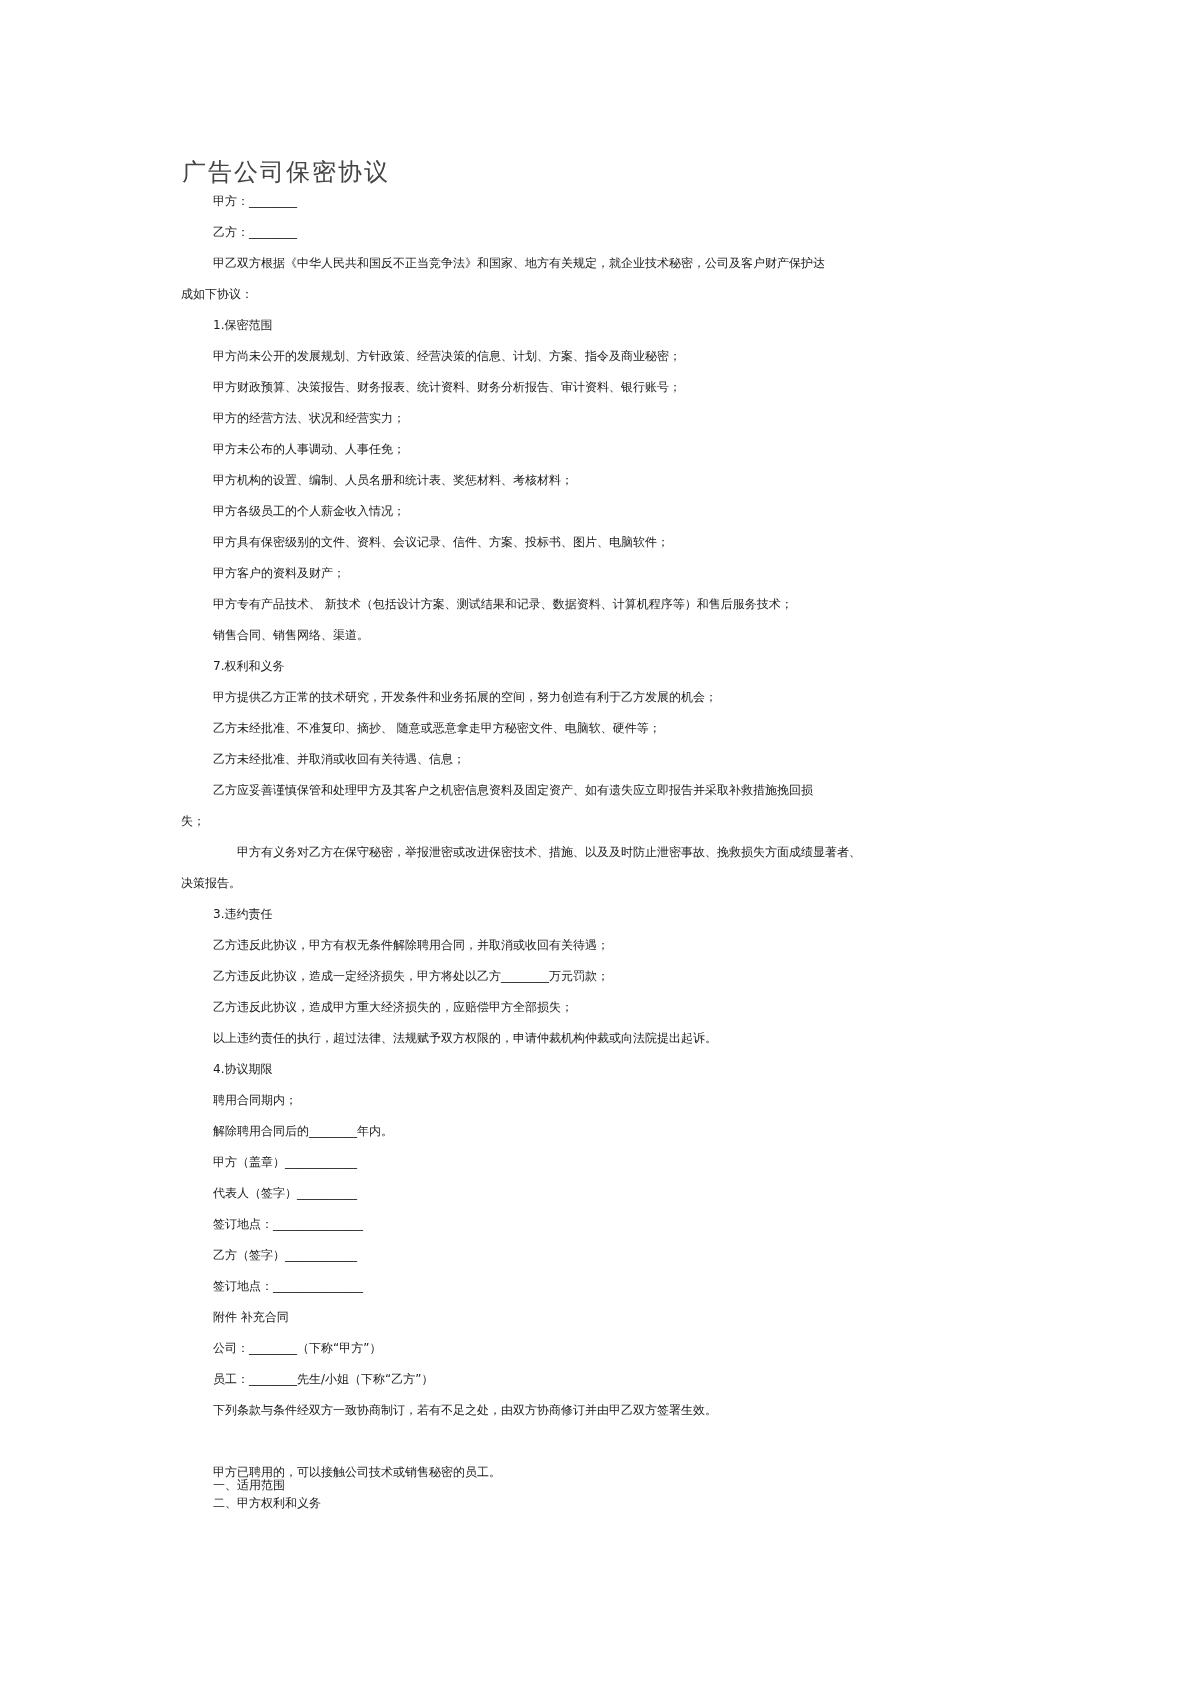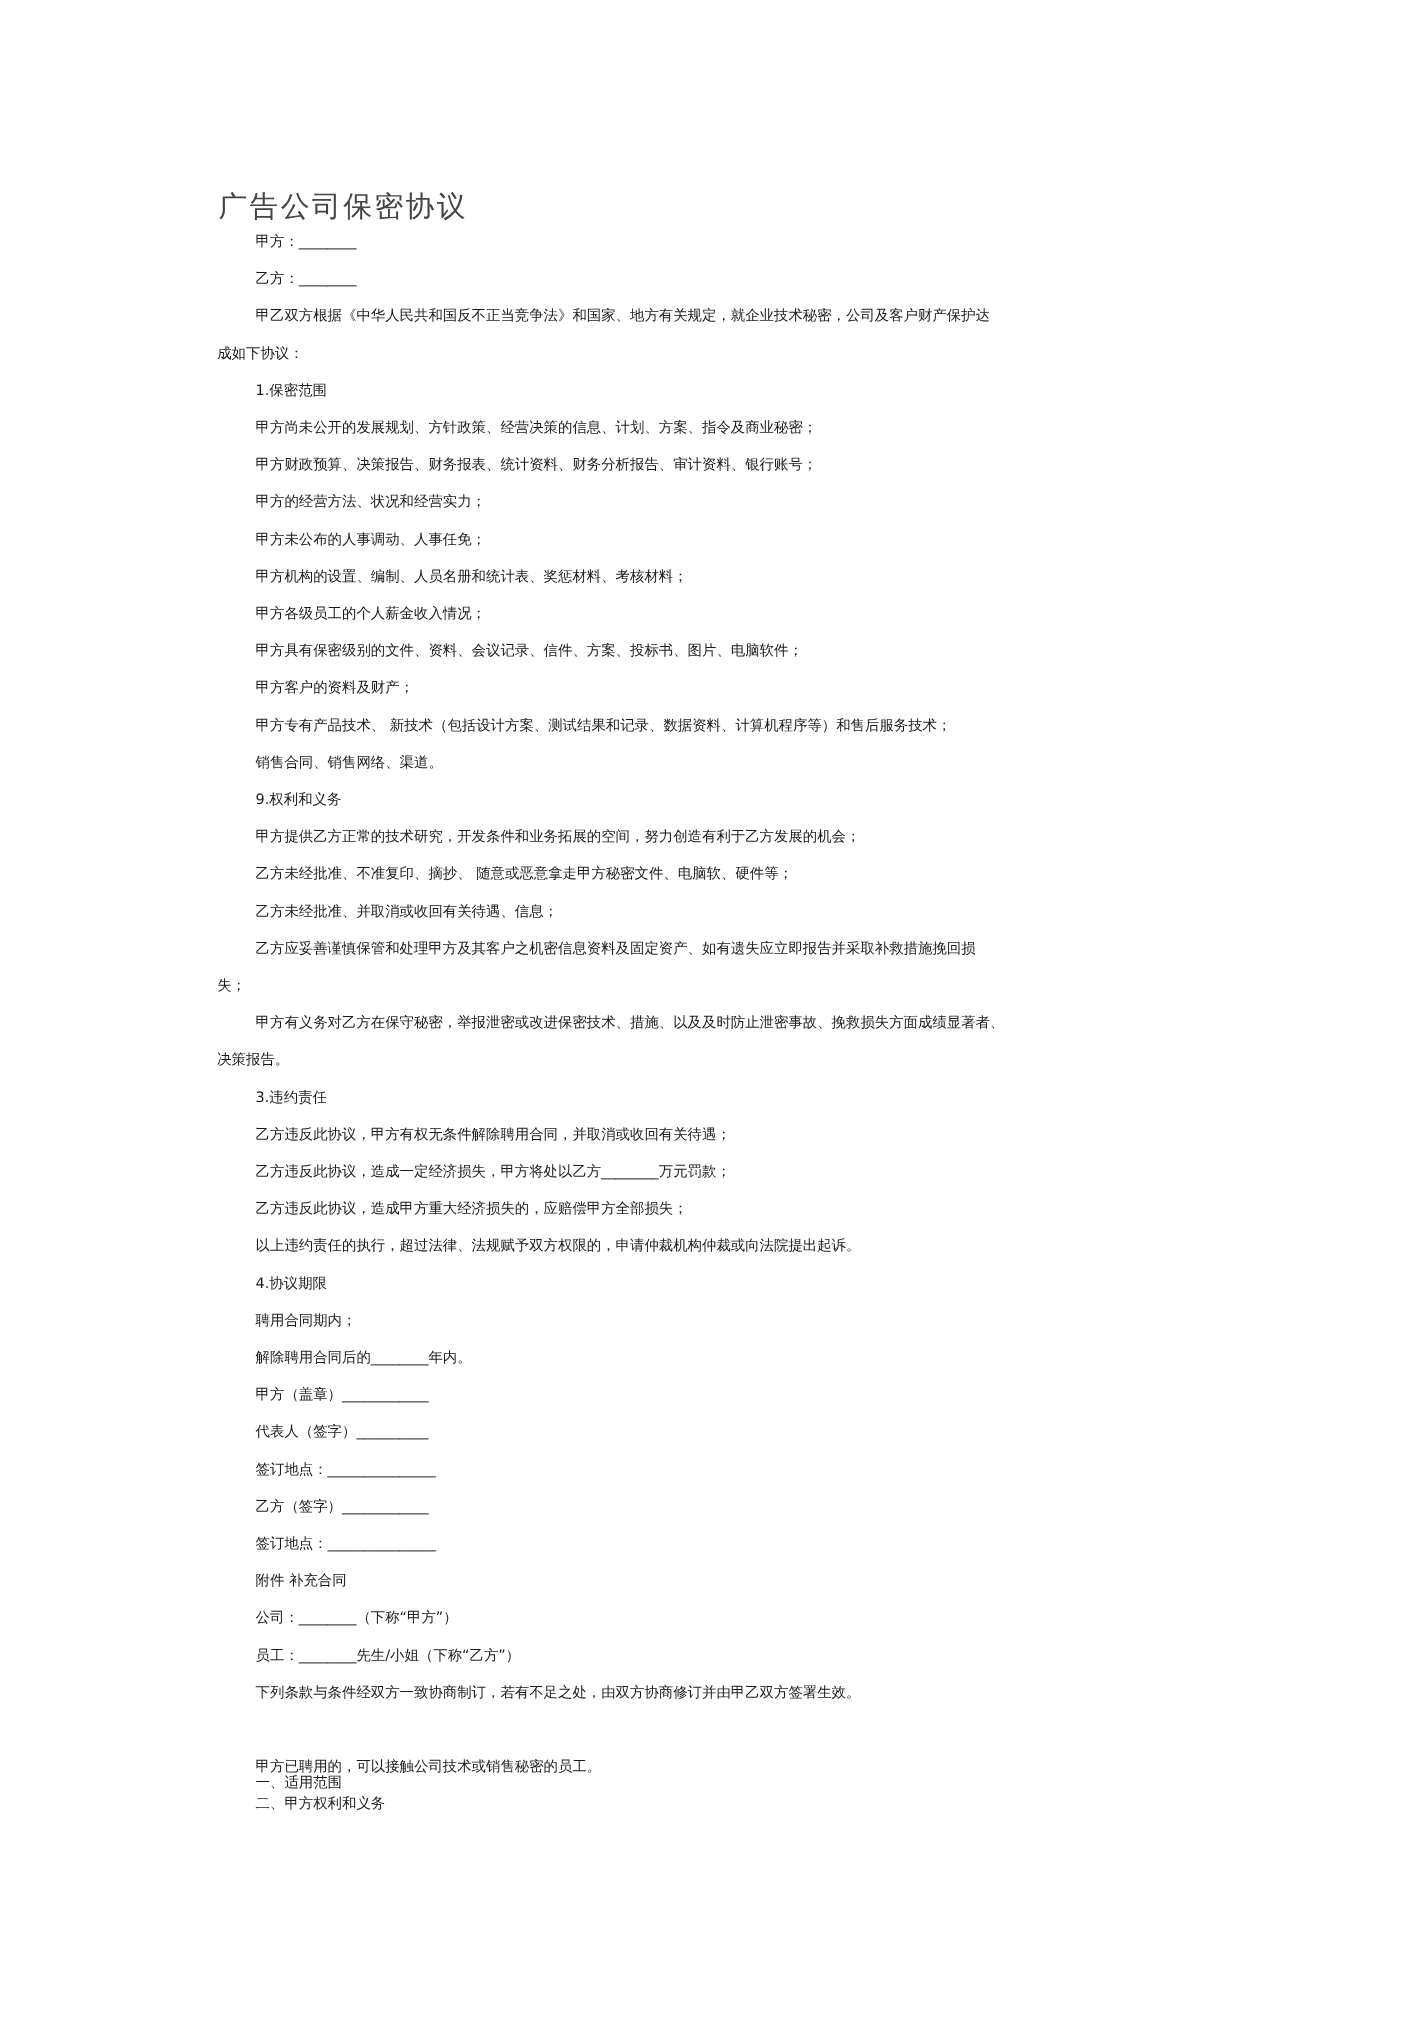--- a/index.html
+++ b/index.html
@@ -58,27 +58,27 @@
       <div class="line" style="top: 346px;">甲方尚未公开的发展规划、方针政策、经营决策的信息、计划、方案、指令及商业秘密；</div>
       <div class="line" style="top: 377px;">甲方财政预算、决策报告、财务报表、统计资料、财务分析报告、审计资料、银行账号；</div>
       <div class="line" style="top: 408px;">甲方的经营方法、状况和经营实力；</div>
       <div class="line" style="top: 439px;">甲方未公布的人事调动、人事任免；</div>
       <div class="line" style="top: 470px;">甲方机构的设置、编制、人员名册和统计表、奖惩材料、考核材料；</div>
       <div class="line" style="top: 491px; margin-top: 10px;">甲方各级员工的个人薪金收入情况；</div>
       <div class="line" style="top: 532px;">甲方具有保密级别的文件、资料、会议记录、信件、方案、投标书、图片、电脑软件；</div>
       <div class="line" style="top: 563px;">甲方客户的资料及财产；</div>
       <div class="line" style="top: 594px;">甲方专有产品技术、 新技术（包括设计方案、测试结果和记录、数据资料、计算机程序等）和售后服务技术；</div>
       <div class="line" style="top: 625px;">销售合同、销售网络、渠道。</div>
-      <div class="line" style="top: 656px;">9.权利和义务</div>
+      <div class="line" style="top: 656px;">7.权利和义务</div>
       <div class="line" style="top: 687px;">甲方提供乙方正常的技术研究，开发条件和业务拓展的空间，努力创造有利于乙方发展的机会；</div>
       <div class="line" style="top: 718px;">乙方未经批准、不准复印、摘抄、 随意或恶意拿走甲方秘密文件、电脑软、硬件等；</div>
       <div class="line" style="top: 749px;">乙方未经批准、并取消或收回有关待遇、信息；</div>
       <div class="line" style="top: 780px;">乙方应妥善谨慎保管和处理甲方及其客户之机密信息资料及固定资产、如有遗失应立即报告并采取补救措施挽回损</div>
       <div class="line cont" style="top: 811px;">失；</div>
-      <div class="line" style="top: 842px;">甲方有义务对乙方在保守秘密，举报泄密或改进保密技术、措施、以及及时防止泄密事故、挽救损失方面成绩显著者、</div>
+      <div class="line" style="top: 842px; margin-left: 24px;">甲方有义务对乙方在保守秘密，举报泄密或改进保密技术、措施、以及及时防止泄密事故、挽救损失方面成绩显著者、</div>
       <div class="line cont" style="top: 873px;">决策报告。</div>
       <div class="line" style="top: 904px;">3.违约责任</div>
       <div class="line" style="top: 935px;">乙方违反此协议，甲方有权无条件解除聘用合同，并取消或收回有关待遇；</div>
       <div class="line" style="top: 966px;">乙方违反此协议，造成一定经济损失，甲方将处以乙方________万元罚款；</div>
       <div class="line" style="top: 997px;">乙方违反此协议，造成甲方重大经济损失的，应赔偿甲方全部损失；</div>
       <div class="line" style="top: 1028px;">以上违约责任的执行，超过法律、法规赋予双方权限的，申请仲裁机构仲裁或向法院提出起诉。</div>
       <div class="line" style="top: 1059px;">4.协议期限</div>
       <div class="line" style="top: 1090px;">聘用合同期内；</div>
       <div class="line" style="top: 1121px;">解除聘用合同后的________年内。</div>
       <div class="line" style="top: 1152px;">甲方（盖章）____________</div>

